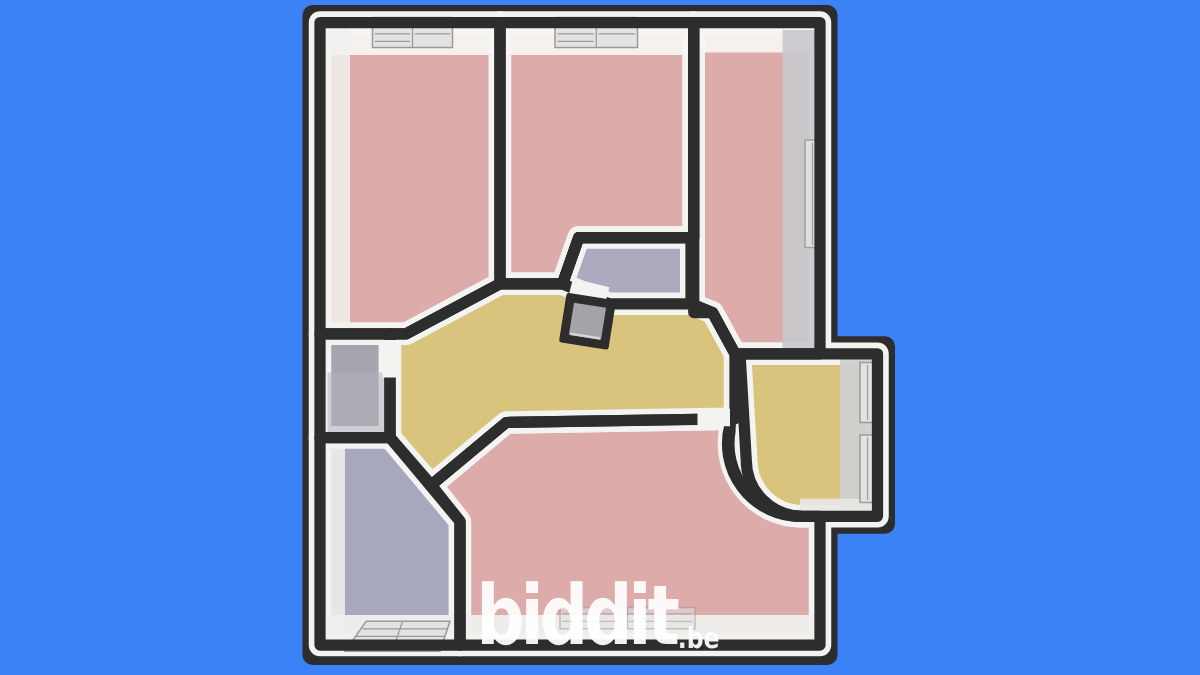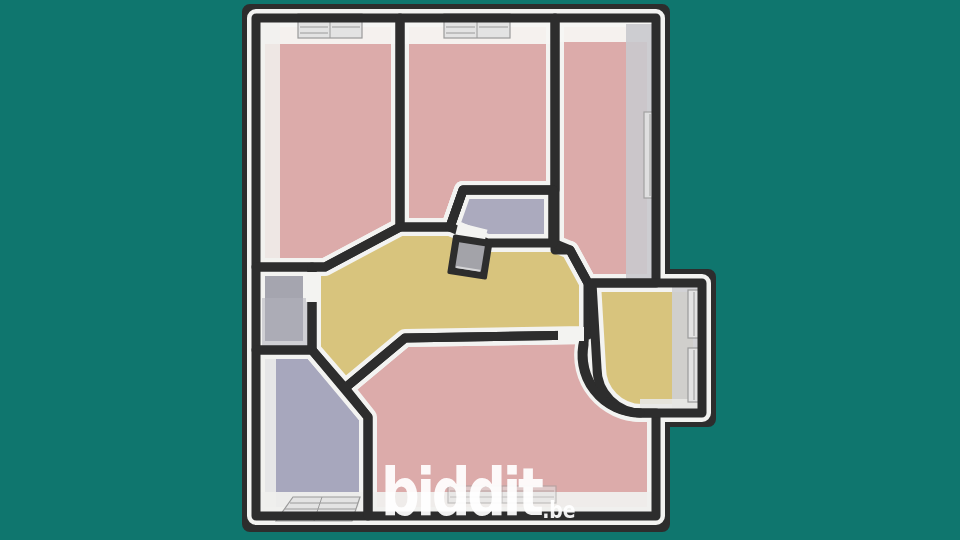--- a/index.html
+++ b/index.html
@@ -1,16 +1,16 @@
 <!DOCTYPE html>
 <html style="--wall: #2d2d2d; --bevel: #f3f3f1; --window-fill: #e3e3e3; --window-line: #9a9a9a; --face-gray: #c9c9cd; --band-white: #f2f2f0;"><head>
 <meta charset="utf-8">
 <style>
   html,body{margin:0;padding:0;background:#ffffff;}
-  .stage{position:relative;width:960px;height:540px;background:#0f766e;overflow:hidden;
+  .stage{position:relative;width:960px;height:540px;background:#3b82f6;overflow:hidden;
          font-family:"DejaVu Sans","Liberation Sans",sans-serif;}
   .plan-svg{position:absolute;left:0;top:0;}
   
   .bevel{stroke:var(--bevel,#f3f3f1);stroke-width:18;stroke-linejoin:round;}
   .wall{fill:none;stroke:var(--wall,#2d2d2d);stroke-width:9;stroke-linejoin:round;stroke-linecap:round;}
   .outer{fill:var(--wall,#2d2d2d);stroke:var(--wall,#2d2d2d);stroke-width:16;stroke-linejoin:round;}
   .win{fill:var(--window-fill,#e3e3e3);stroke:var(--window-line,#9a9a9a);stroke-width:1.2;}
   .winline{stroke:var(--window-line,#9a9a9a);stroke-width:1;fill:none;}
   .band{pointer-events:none;}
   .gap{fill:var(--bevel,#f3f3f1);}

